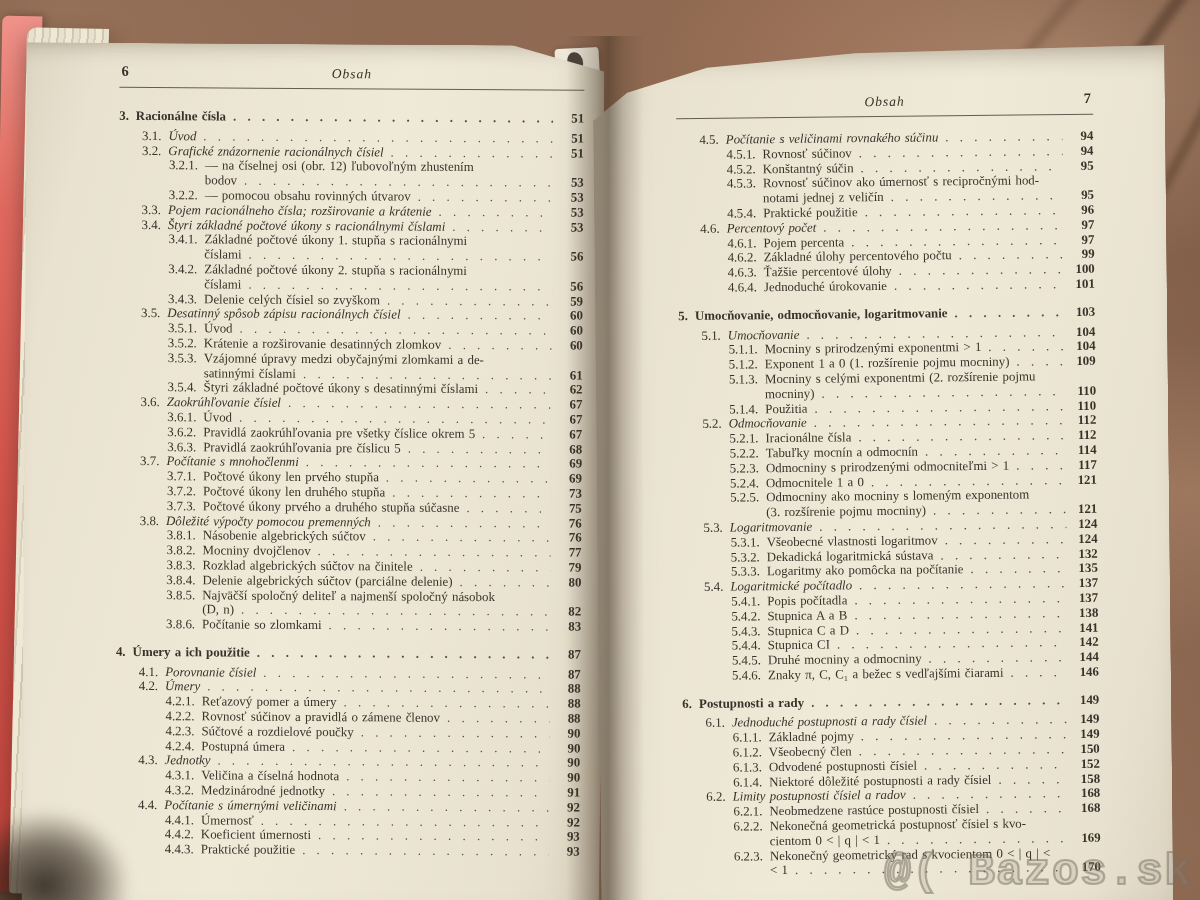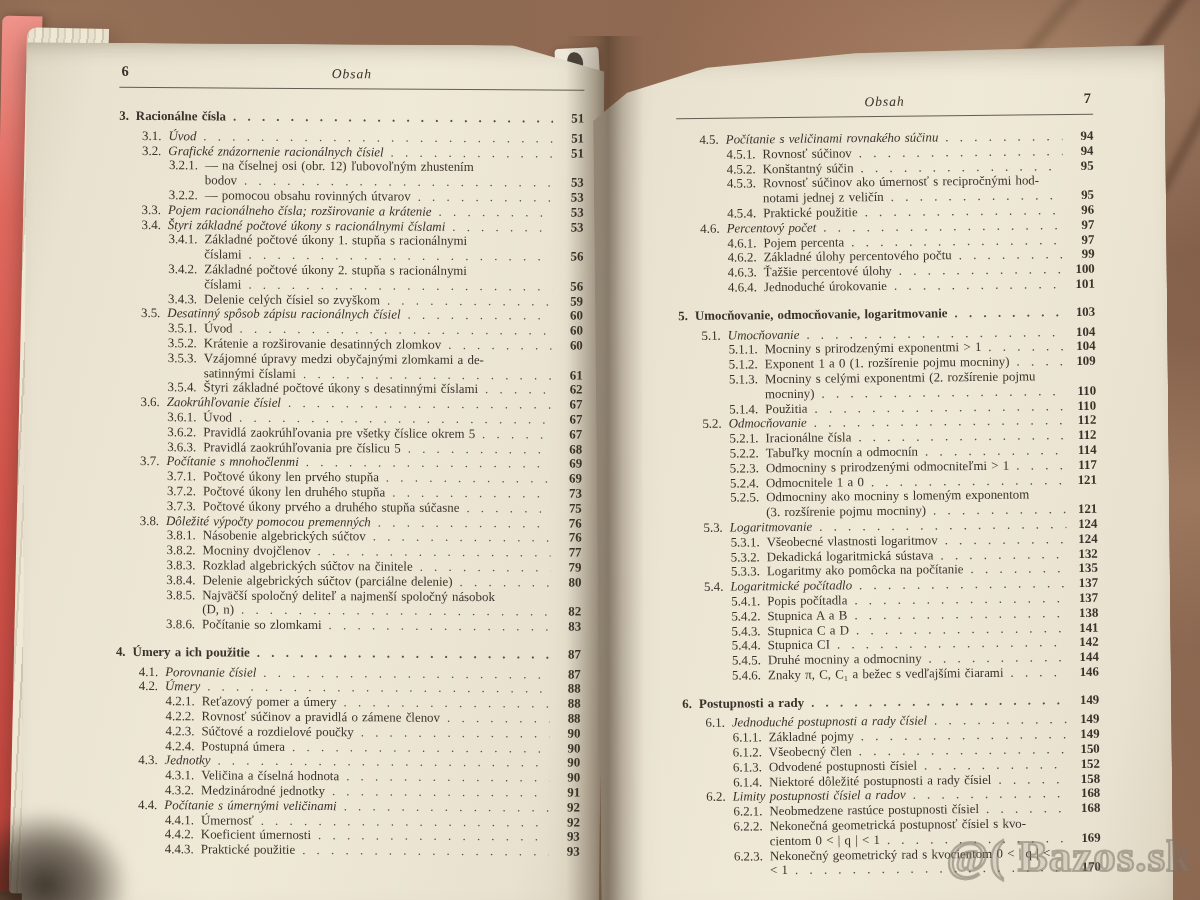--- a/index.html
+++ b/index.html
@@ -70,22 +70,22 @@
   
   .gutter{left:566px;top:36px;width:78px;height:880px;z-index:30;
     background:linear-gradient(90deg,transparent 0%,rgba(72,56,40,.28) 38%,rgba(58,44,30,.45) 54%,rgba(72,56,40,.22) 72%,transparent 100%);}
   
   .thumb{left:-40px;top:810px;width:170px;height:150px;z-index:40;
     background:radial-gradient(closest-side,rgba(32,22,15,.85),rgba(40,28,18,.55) 55%,transparent 100%);filter:blur(6px);}
   
   .vignette{left:0;top:0;width:1200px;height:900px;z-index:45;
     background:radial-gradient(1500px 1050px at 50% 38%,transparent 62%,rgba(55,36,22,.22) 100%);}
   
-  .watermark{position:absolute;right:8px;bottom:18px;z-index:50;
-    font-family:Liberation Serif, serif;font-weight:700;font-size:45px;letter-spacing:1px;
+  .watermark{position:absolute;right:8px;bottom:2px;z-index:50;
+    font-family:Liberation Mono, monospace;font-weight:700;font-size:45px;letter-spacing:1px;
     color:rgba(150,140,128,.20);-webkit-text-stroke:2.2px rgba(120,110,98,.5);pointer-events:none;}
 </style>
 </head>
 <body>
 
 <div class="decor grout3"></div>
 <div class="decor grout1"></div>
 <div class="decor grout2"></div>
 <div class="decor cover-red"></div>
 <div class="decor page-stack"></div>

